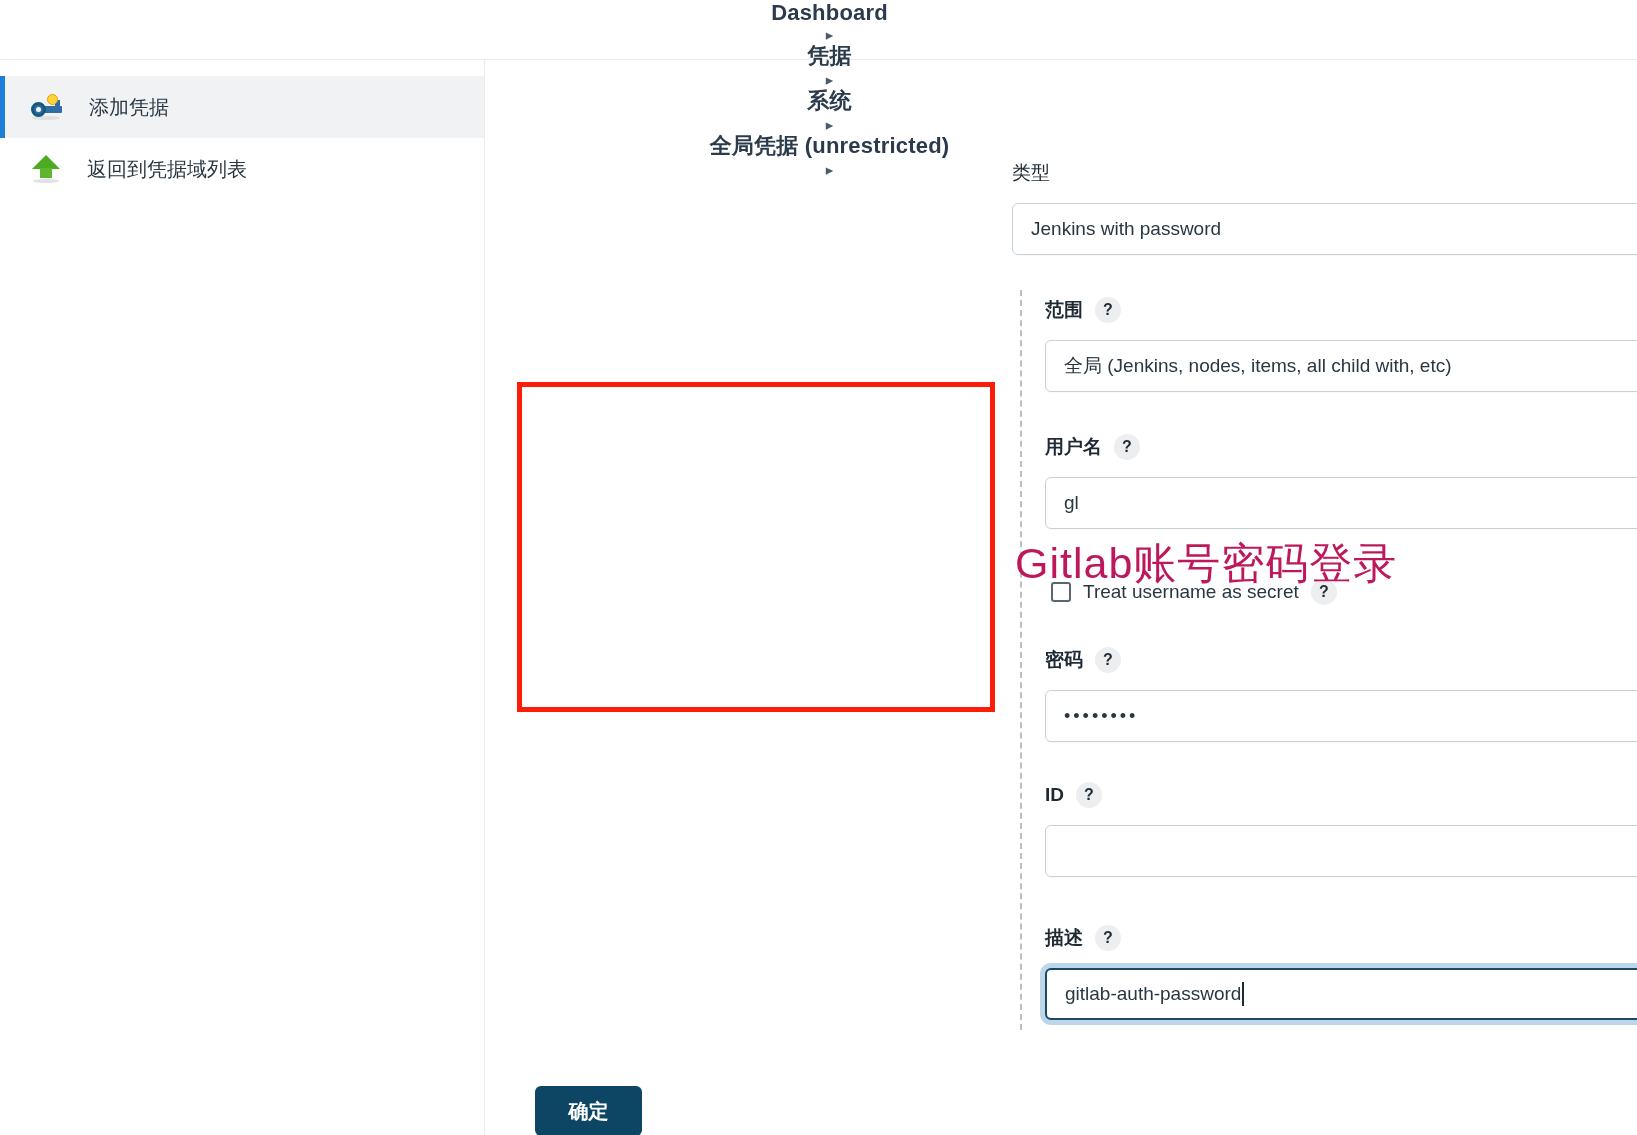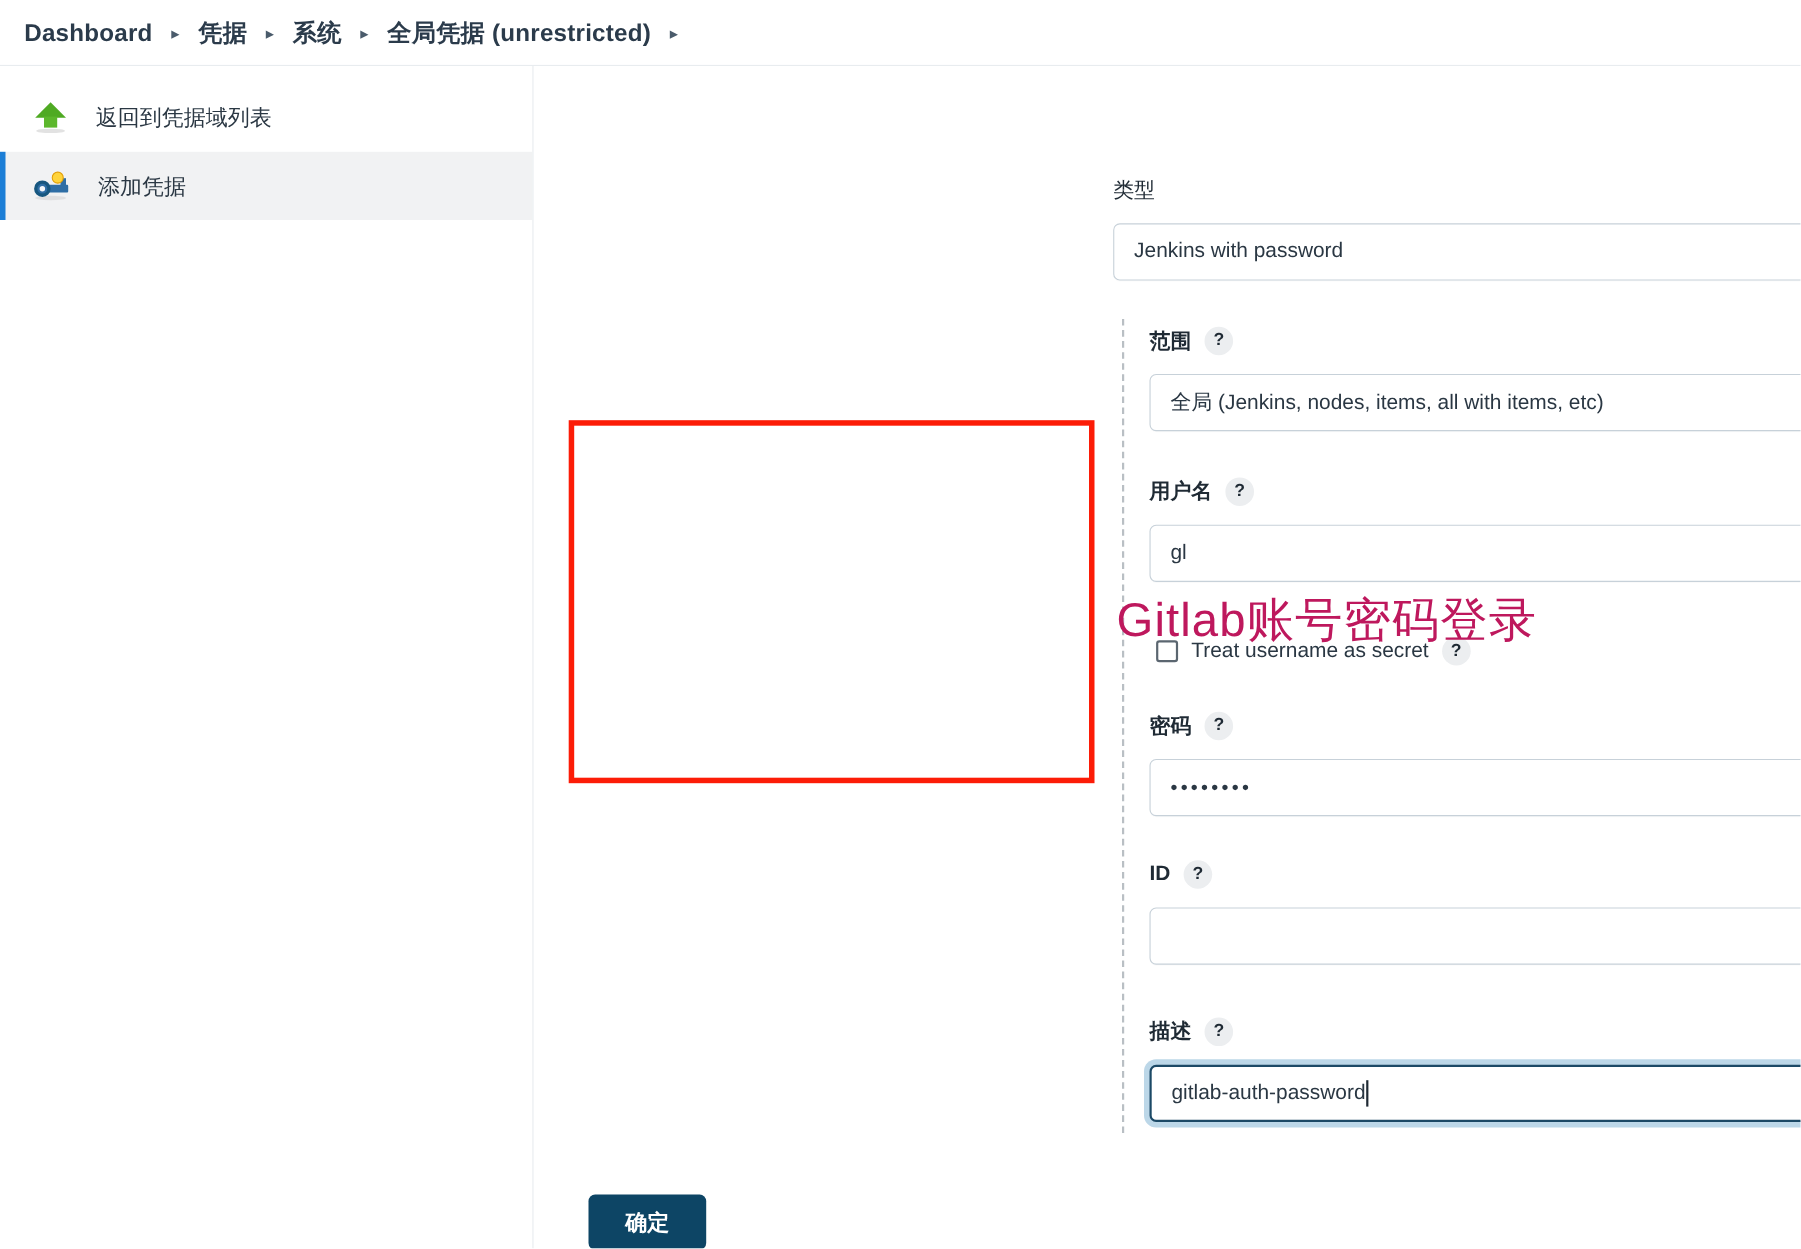--- a/index.html
+++ b/index.html
@@ -20,20 +20,21 @@
   #breadcrumb-bar {
     height: 60px;
     display: flex;
     align-items: center;
     padding: 0 0 0 22px;
     box-sizing: border-box;
     background: #fff;
     border-bottom: 1px solid #e8ecef;
     position: relative;
     z-index: 5;
+    flex-direction: column;
   }
   .crumb {
     font-size: 22px;
     font-weight: bold;
     color: #2b3b4b;
     letter-spacing: .2px;
     white-space: nowrap;
     cursor: pointer;
   }
   .crumb-sep {
@@ -303,41 +304,41 @@
   <span class="crumb">系统</span>
   <span class="crumb-sep">▸</span>
   <span class="crumb">全局凭据 (unrestricted)</span>
   <span class="crumb-sep tail">▸</span>
 </div>
 
 <div id="page-body">
 
   <div id="sidebar">
 
-    <div class="side-item">
-      <span class="icon-up">
-        <span class="tri"></span>
-          <span class="stem"></span>
-          <span class="shadow"></span>
-      </span>
-      <span class="side-label">返回到凭据域列表</span>
-    </div>
-
     <div class="side-item active">
       <span class="icon-key">
         <span class="shadow"></span>
         <span class="shaft"></span>
         <span class="tooth"></span>
         <span class="head"></span>
         <span class="hole"></span>
         <span class="dot"></span>
       </span>
       <span class="side-label">添加凭据</span>
     </div>
 
+    <div class="side-item">
+      <span class="icon-up">
+        <span class="tri"></span>
+          <span class="stem"></span>
+          <span class="shadow"></span>
+      </span>
+      <span class="side-label">返回到凭据域列表</span>
+    </div>
+
   </div>
 
   <div id="main">
 
     <div class="dash-guide" style="top:230px;height:740px;"></div>
 
     <div class="field-block" style="position:absolute;left:527px;top:100px;right:-60px;">
       <div class="field-label">
         <span>类型</span>
       </div>
@@ -345,21 +346,21 @@
         <span>Jenkins with password</span>
       </div>
     </div>
 
     <div class="field-block" style="position:absolute;left:560px;top:237px;right:-60px;">
       <div class="field-label bold">
         <span>范围</span>
         <span class="help-btn">?</span>
       </div>
       <div class="txt-input" style="margin-top:17px;">
-        <span>全局 (Jenkins, nodes, items, all with items, etc)</span>
+        <span>全局 (Jenkins, nodes, items, all child with, etc)</span>
       </div>
     </div>
 
     <div class="field-block" style="position:absolute;left:560px;top:374px;right:-60px;">
       <div class="field-label bold">
         <span>用户名</span>
         <span class="help-btn">?</span>
       </div>
       <div class="txt-input" style="margin-top:17px;">
         <span>gl</span>

